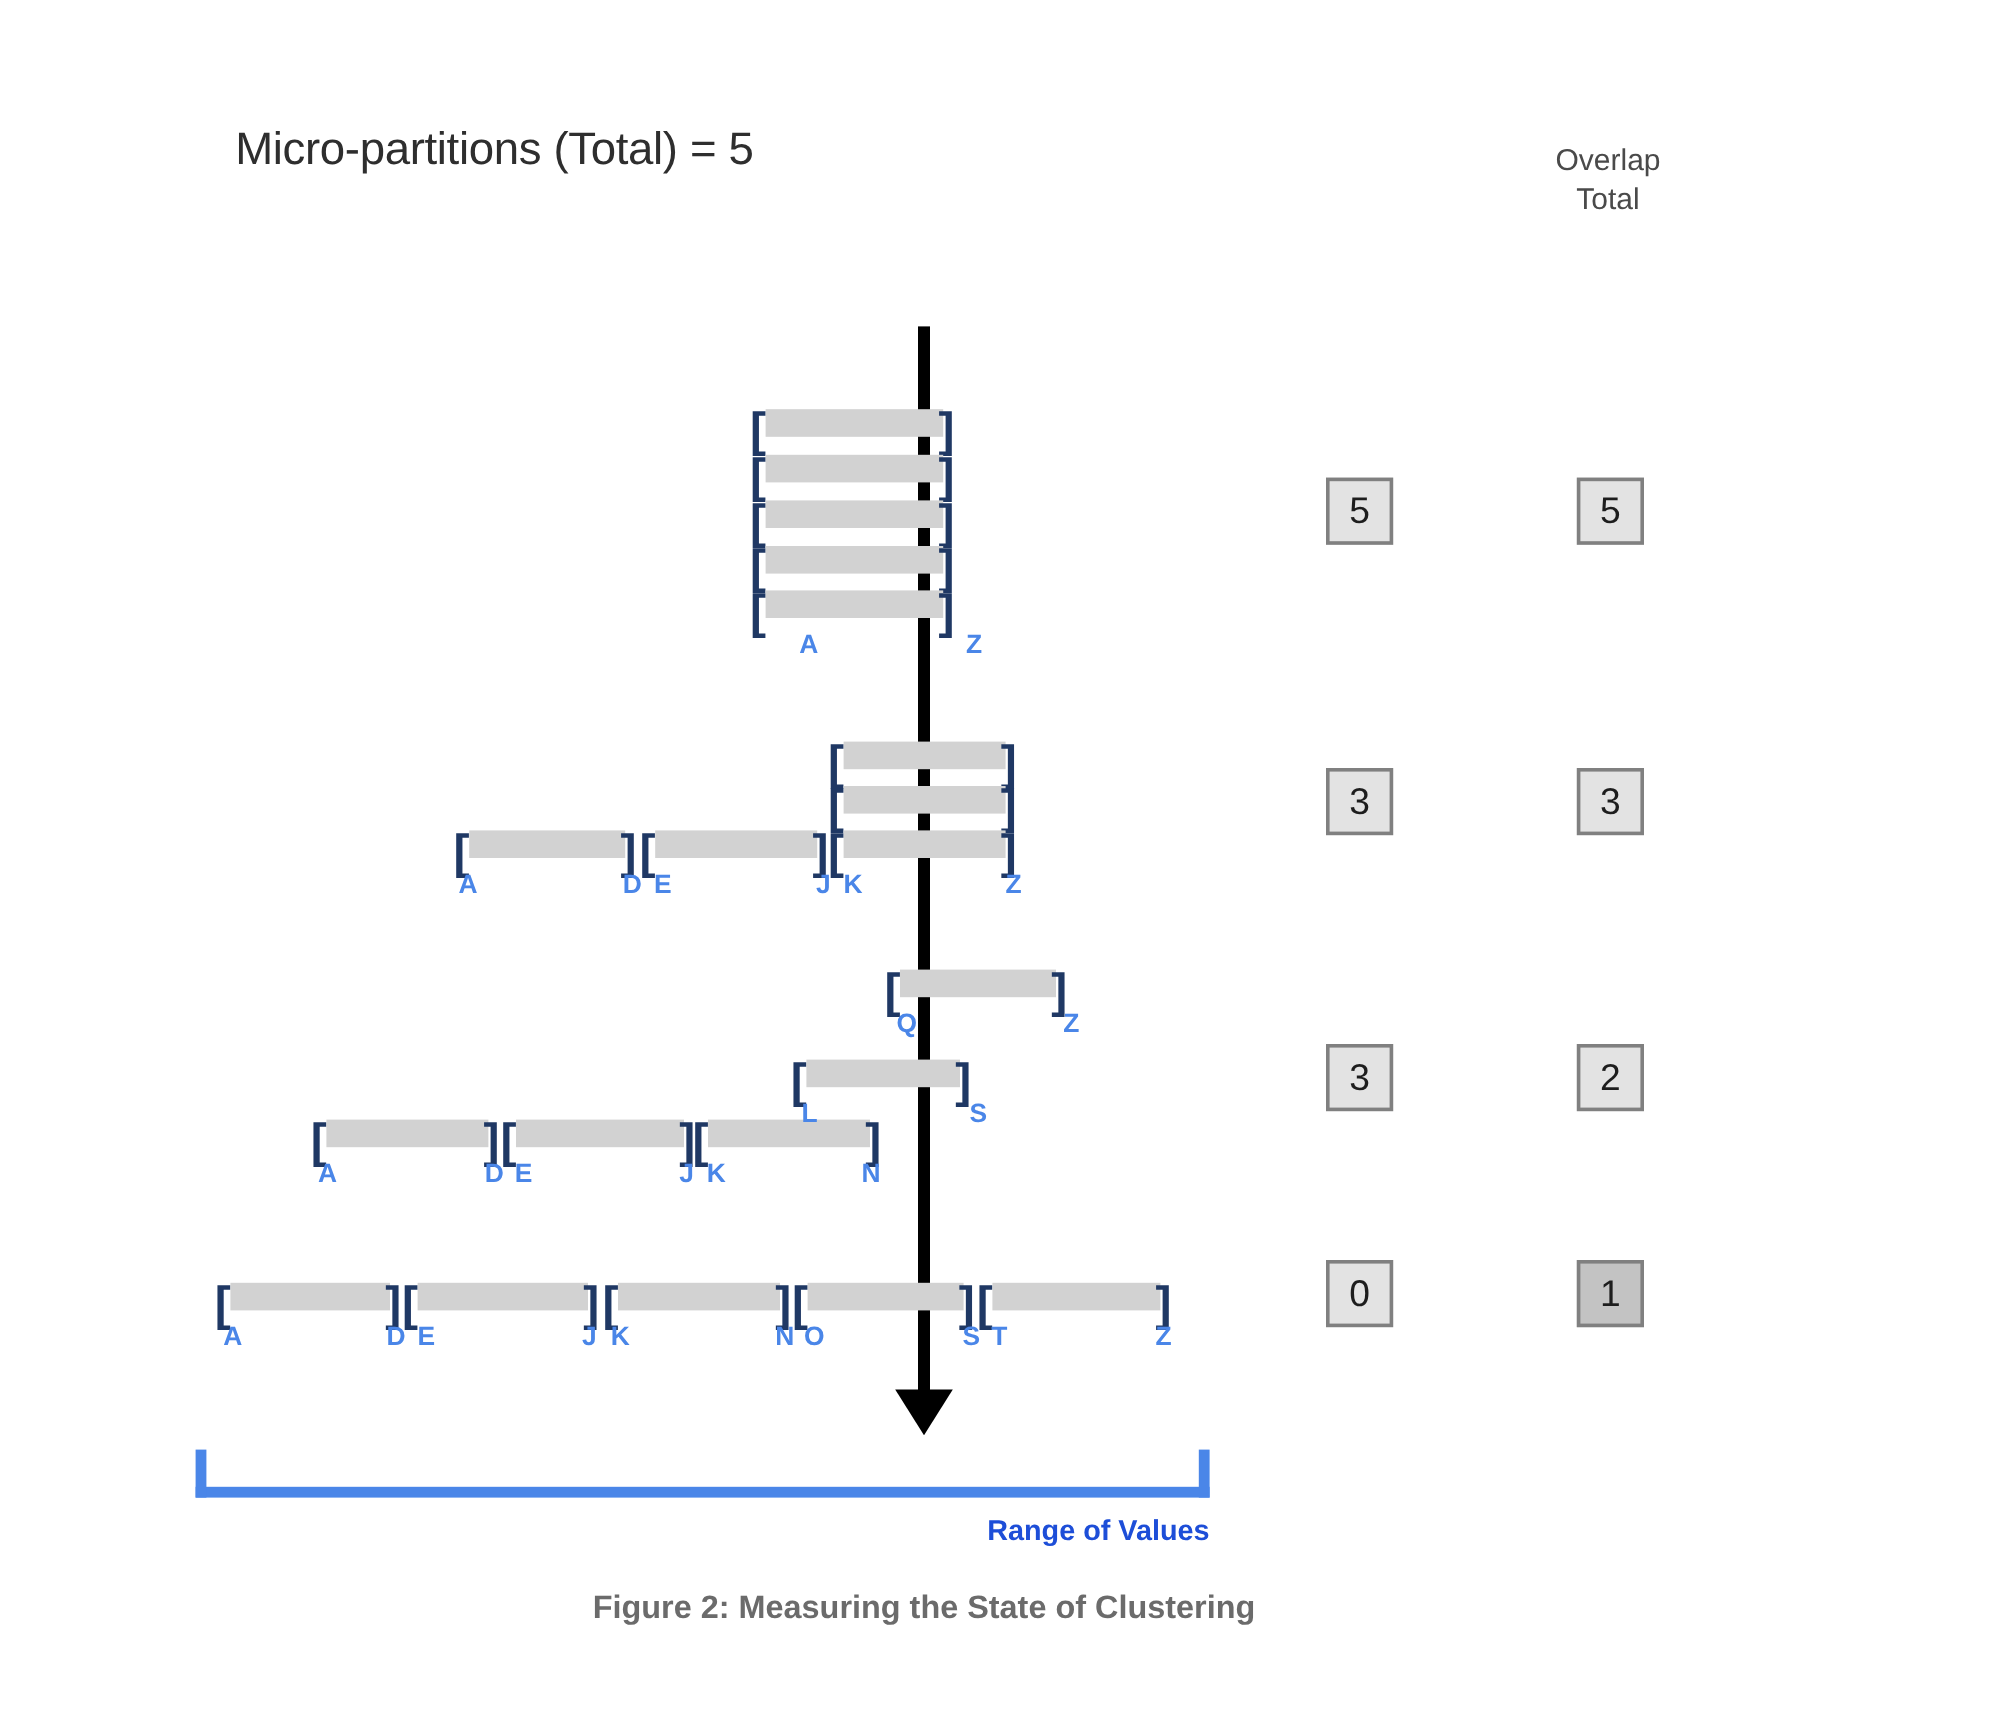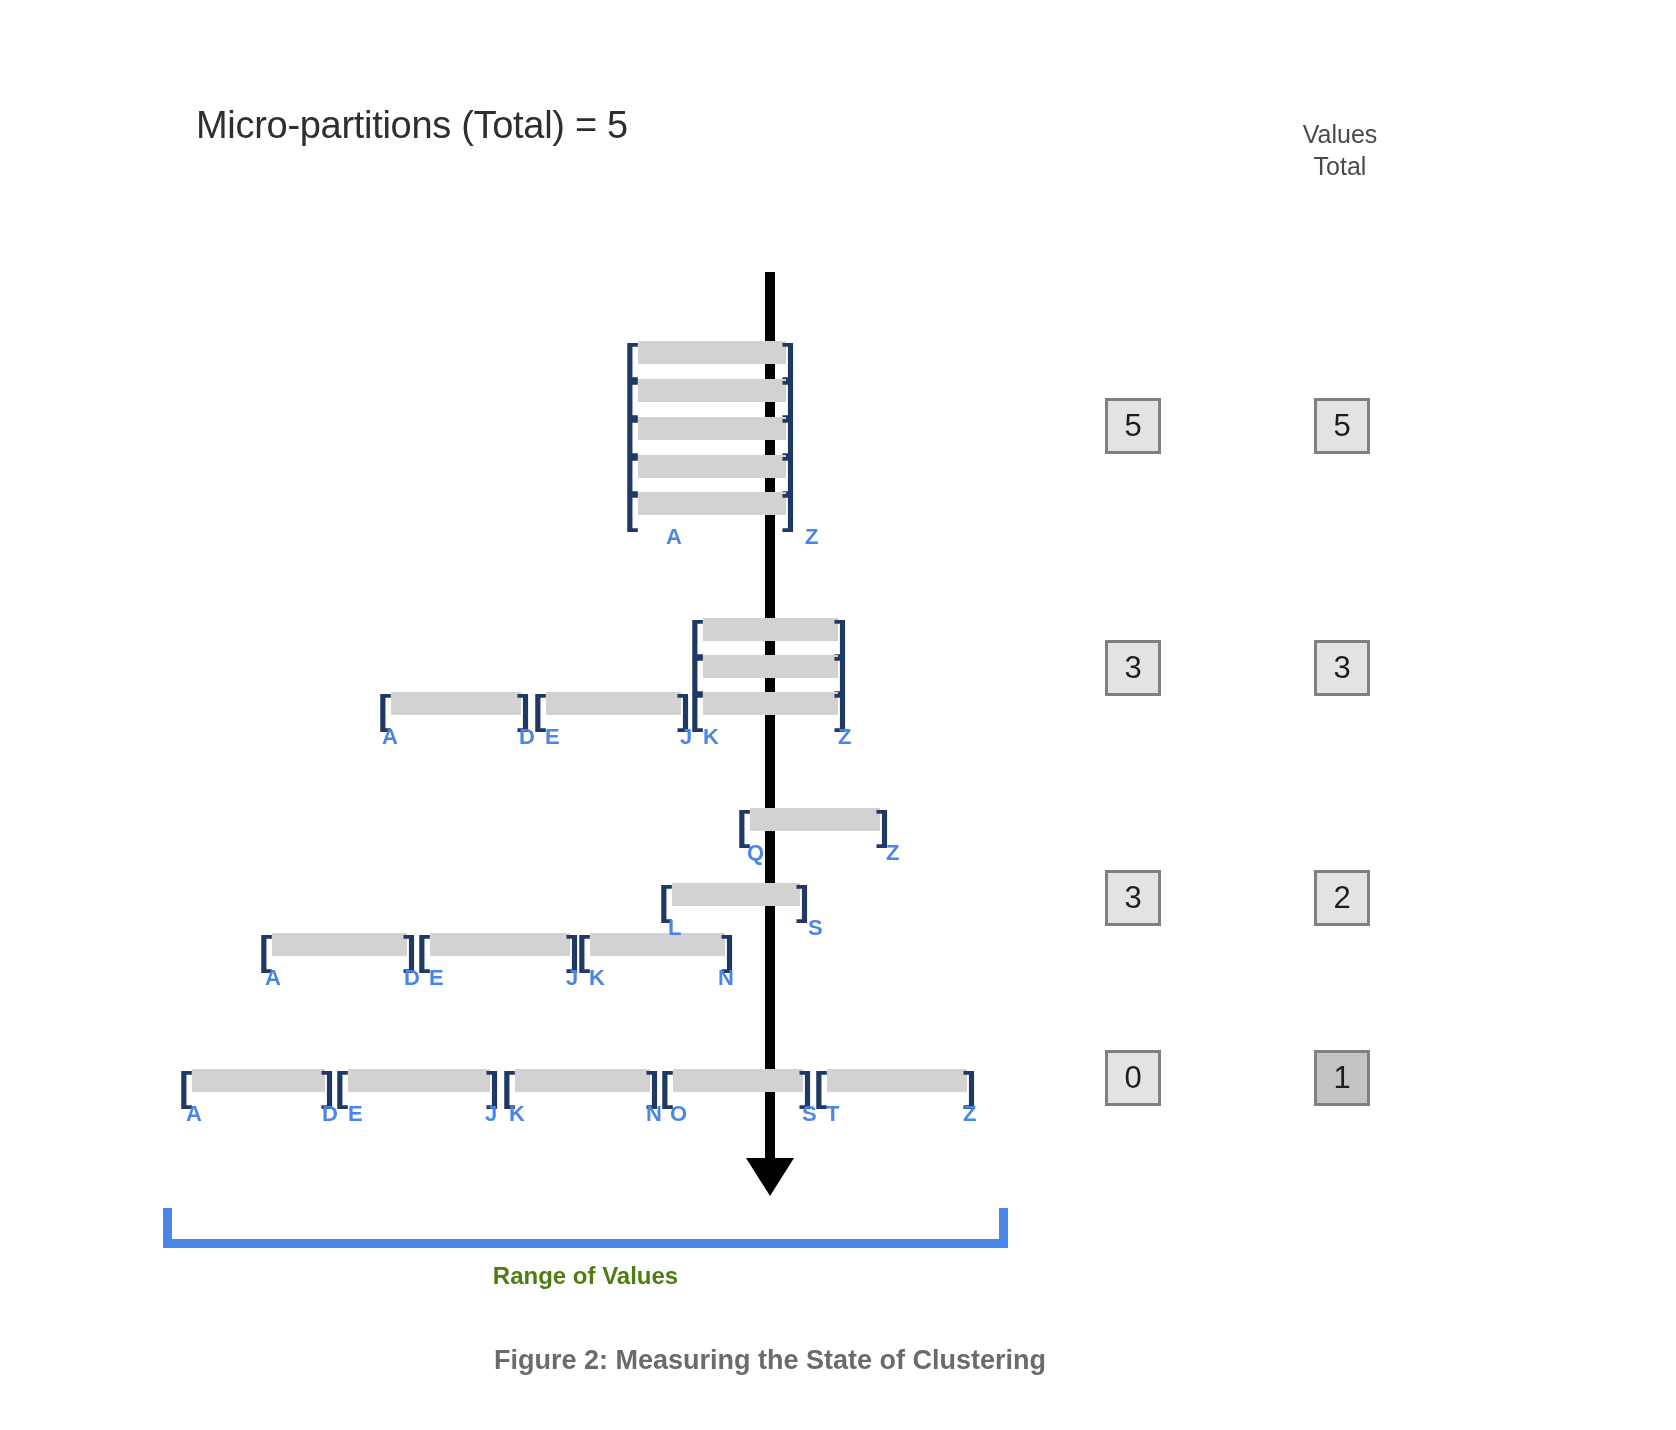--- a/index.html
+++ b/index.html
@@ -115,48 +115,47 @@
     border-left: 9px solid #4a86e8;
     border-right: 9px solid #4a86e8;
     border-bottom: 9px solid #4a86e8;
     box-sizing: border-box;
   }
   #range-label {
     position: absolute;
     left: 163px;
     top: 1262px;
     width: 845px;
-    text-align: center;
+    text-align: right;
     font-size: 24px;
     font-weight: 700;
-    color: #4d7c0f;
+    color: #1d4ed8;
   }
 
   
   #caption {
     position: absolute;
     left: 0;
     top: 1324px;
     width: 1540px;
     text-align: center;
     font-size: 27px;
     font-weight: 700;
     color: #6b6b6b;
-    margin-top: 21px;
   }
 </style>
 </head>
 <body>
 
 <div id="figure-root">
 
   <div id="title">Micro-partitions (Total) = 5</div>
 
   <div class="col-header" id="header-depth">
-    <div>Values</div>
+    <div>Overlap</div>
     <div>Total</div>
   </div>
 
   <div id="axis-line"></div>
   <div id="axis-arrowhead"></div>
 
   <div id="bars-layer">
       <div class="mp-bar" style="left: 638px; top: 341px; width: 148px;"></div>
       <div class="bracket bracket-open" style="left: 638px; top: 359px;">[</div>
       <div class="bracket bracket-close" style="left: 786px; top: 359px;">]</div>

